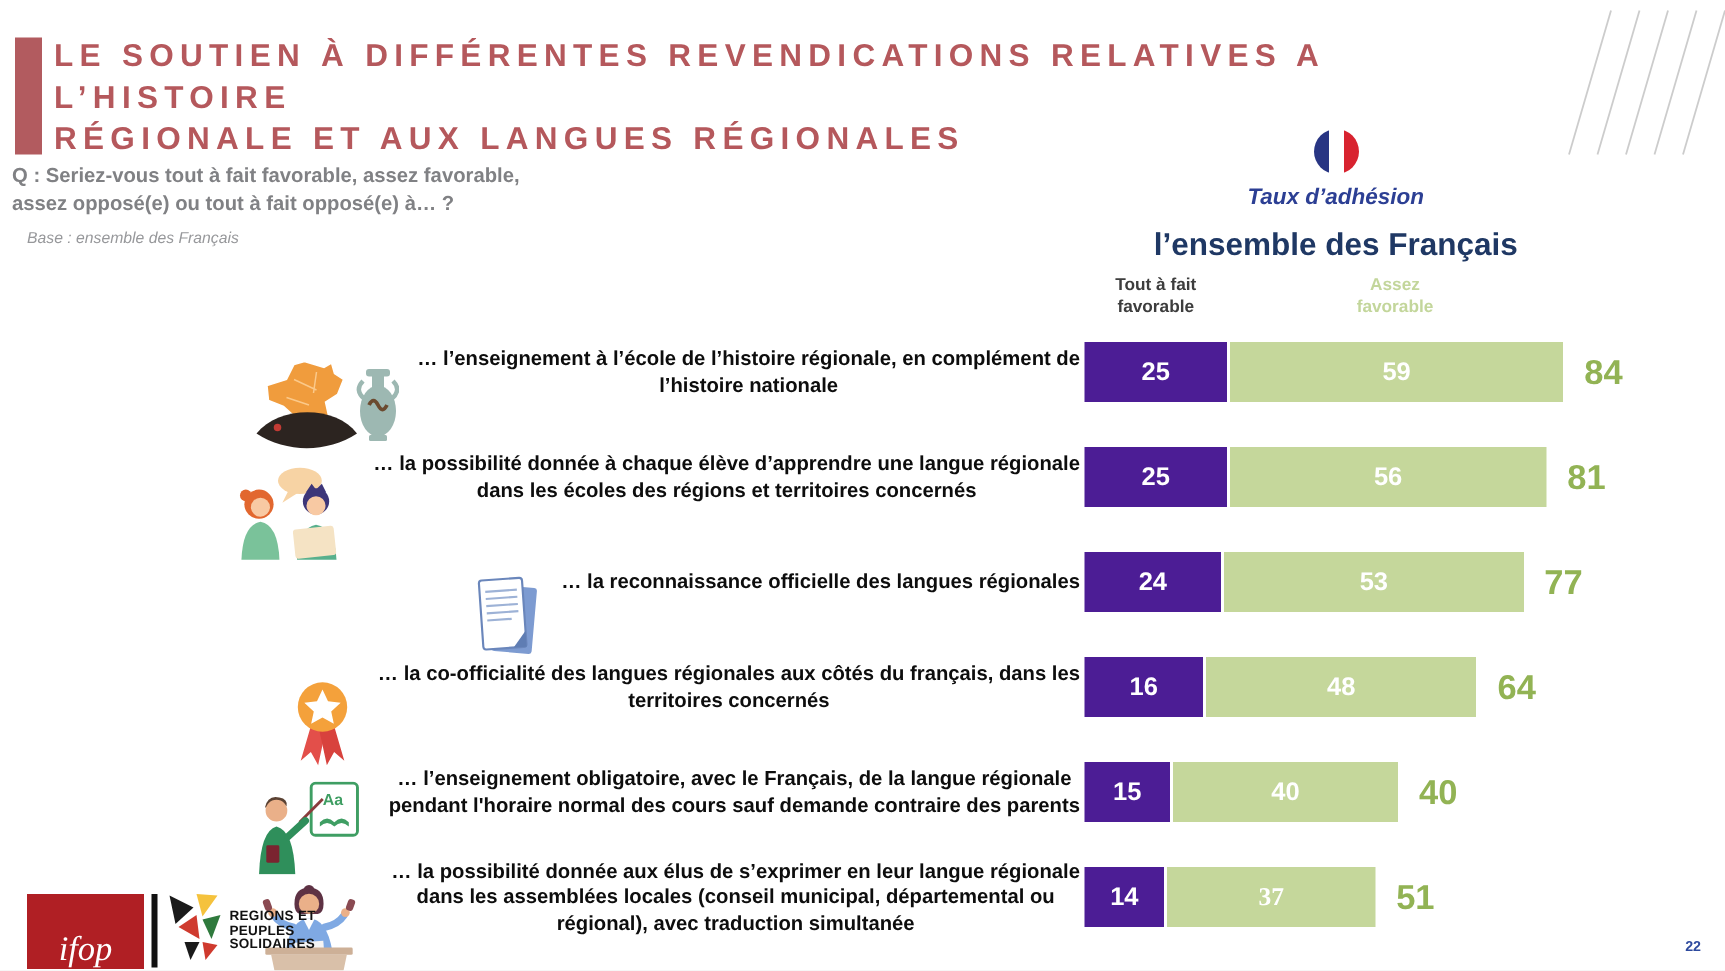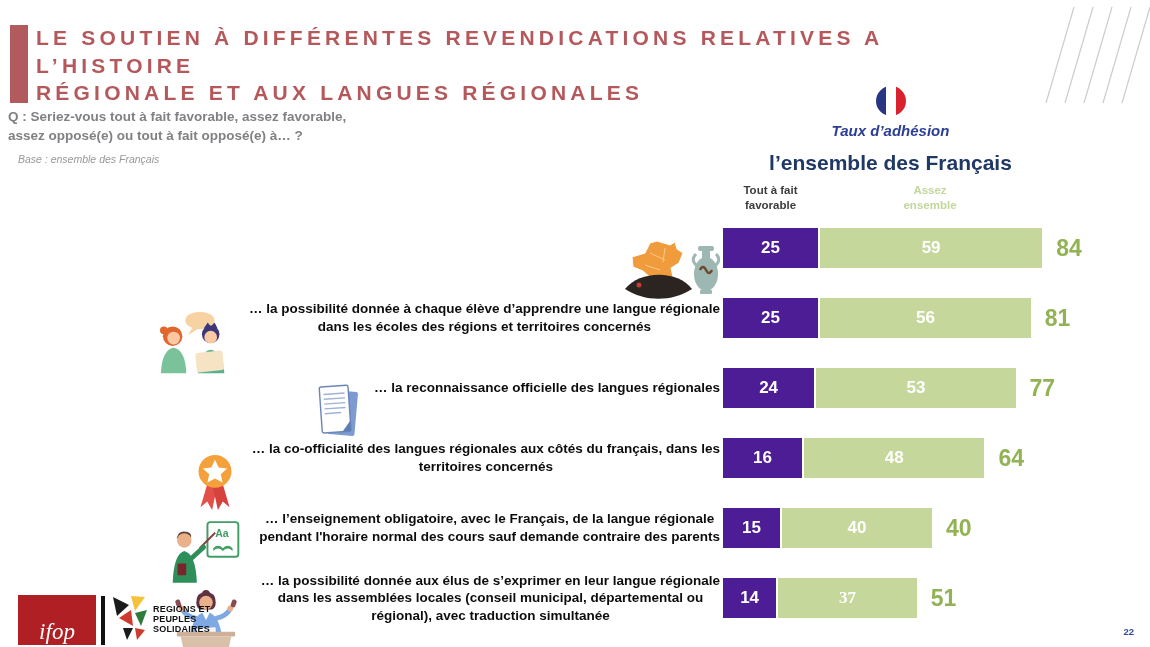--- a/index.html
+++ b/index.html
@@ -80,41 +80,43 @@
         <span class="fb"></span>
         <span class="fw"></span>
         <span class="fr"></span>
       </span>
     <div class="adh-label">Taux d’adhésion</div>
     <div class="adh-audience">l’ensemble des Français</div>
   </div>
 
   <div class="col-headers">
     <div class="col-h dark">Tout à fait favorable</div>
-    <div class="col-h light">Assez ensemble</div>
+    <div class="col-h light">Assez favorable</div>
   </div>
 
   <div class="rows">
 
     <div class="row">
       <div class="row-left">
         <span class="icon">
           <svg width="100" height="64" viewBox="0 0 100 64">
             <path d="M37,1 L50,5 L55,2 L57,9 L63,13 L59,23 L51,28 L53,37 L45,44 L33,40 L23,31 L13,27 L12,17 L25,13 L30,3 Z" fill="#f09c3d" stroke="#ffffff" stroke-width="1"></path>
             <path d="M30,13 L45,20 M25,25 L40,30 M45,8 L43,22" stroke="#fbc98a" stroke-width="1" fill="none"></path>
             <rect x="78" y="6" width="16" height="5" rx="2" fill="#9db8b2"></rect>
             <rect x="82" y="10" width="8" height="9" fill="#9db8b2"></rect>
             <ellipse cx="86" cy="34" rx="12" ry="17" fill="#9db8b2"></ellipse>
             <path d="M76,14 Q70,20 77,26 M96,14 Q102,20 95,26" stroke="#9db8b2" stroke-width="3" fill="none"></path>
             <path d="M80,30 q3,-6 6,0 q3,6 6,0" stroke="#6b4a2f" stroke-width="2.5" fill="none"></path>
             <rect x="80" y="50" width="12" height="4" rx="1" fill="#9db8b2"></rect>
             <path d="M5,49 C20,30 58,30 72,49 C52,62 25,62 5,49 Z" fill="#2c2420"></path>
             <circle cx="19" cy="45" r="2.5" fill="#c23b34"></circle>
           </svg>
         </span>
+        <div class="row-label">… l’enseignement à l’école de l’histoire régionale, en complément de
+l’histoire nationale</div>
       </div>
       <div class="bar">
         <div class="seg s1" style="width: 95px;">25</div>
         <div class="seg s2" style="width: 224.2px;">59</div>
         <div class="total">84</div>
       </div>
     </div>
 
     <div class="row">
       <div class="row-left">

